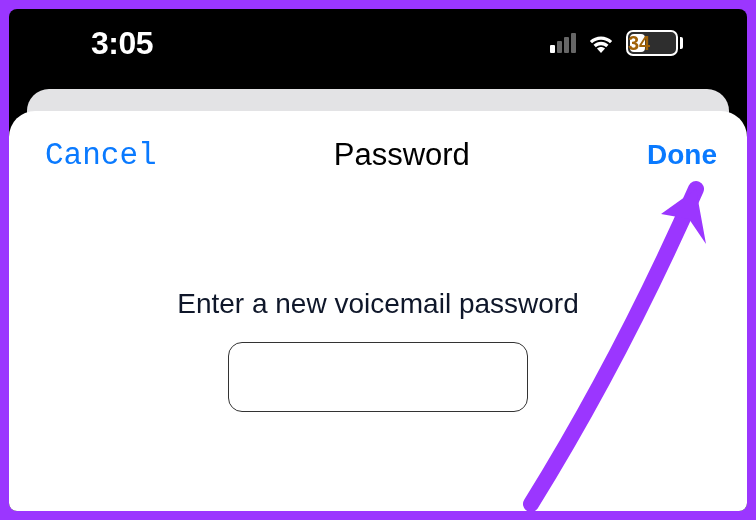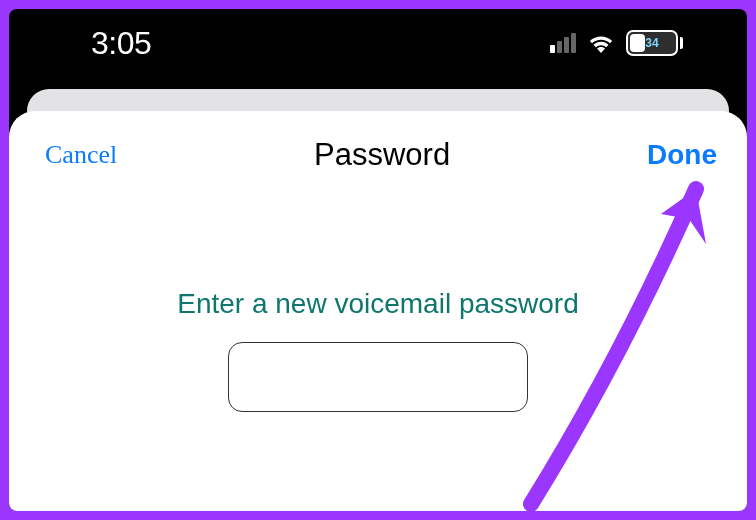--- a/index.html
+++ b/index.html
@@ -20,21 +20,21 @@
     .status-bar {
       height: 80px;
       display: flex;
       align-items: center;
       justify-content: space-between;
       padding: 0 64px 12px 82px;
       color: #fff;
     }
     .time {
       font-size: 32px;
-      font-weight: 400;
+      font-weight: 700;
       letter-spacing: -0.5px;
     }
     .status-right {
       display: flex;
       align-items: center;
       gap: 10px;
     }
     .signal-icon { display: flex; align-items: flex-end; gap: 2px; height: 20px; }
     .signal-icon .bar { width: 5px; background: #666; border-radius: 1px; }
     .signal-icon .bar.on { background: #fff; }
@@ -64,24 +64,23 @@
       height: 100%;
       background: #fff;
       border-radius: 4px;
       display: flex;
       align-items: center;
       justify-content: center;
     }
     .battery-pct {
       position: absolute;
       left: 0; right: 0;
-      text-align: center;
-      font-size: 12px;
+      font-size: 20px;
       font-weight: 700;
-      color: #7dd3fc;
+      color: #a16207;
       z-index: 2;
     }
     .battery-cap {
       width: 3px;
       height: 12px;
       background: #fff;
       border-radius: 0 2px 2px 0;
     }
     .sheet-back {
       position: absolute;
@@ -105,42 +104,42 @@
     .sheet-header {
       display: flex;
       align-items: center;
       justify-content: space-between;
       padding: 6px 30px 0 36px;
     }
     .cancel-btn {
       background: none;
       border: none;
       color: #0a7aff;
-      font-size: 26px;
+      font-size: 31px;
       font-weight: 400;
       cursor: pointer;
-      font-family: Liberation Serif, serif;
+      font-family: Liberation Mono, monospace;
     }
     .done-btn {
       background: none;
       border: none;
       color: #0a7aff;
       font-size: 28px;
       font-weight: 600;
       cursor: pointer;
       font-family: inherit;
     }
     .sheet-title {
       font-size: 31px;
       font-weight: 400;
       color: #000;
     }
     .prompt {
       text-align: center;
-      color: #0f766e;
+      color: #0f172a;
       font-size: 28px;
       margin-top: 115px;
       font-weight: 400;
     }
     .pwd-field-wrap {
       display: flex;
       justify-content: center;
       margin-top: 22px;
     }
     .pwd-field {

